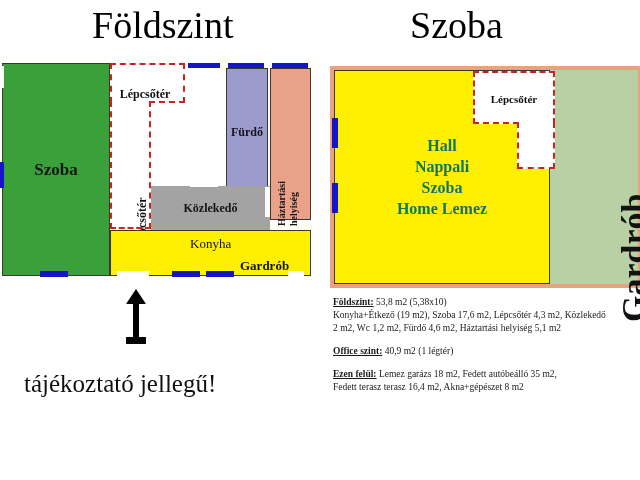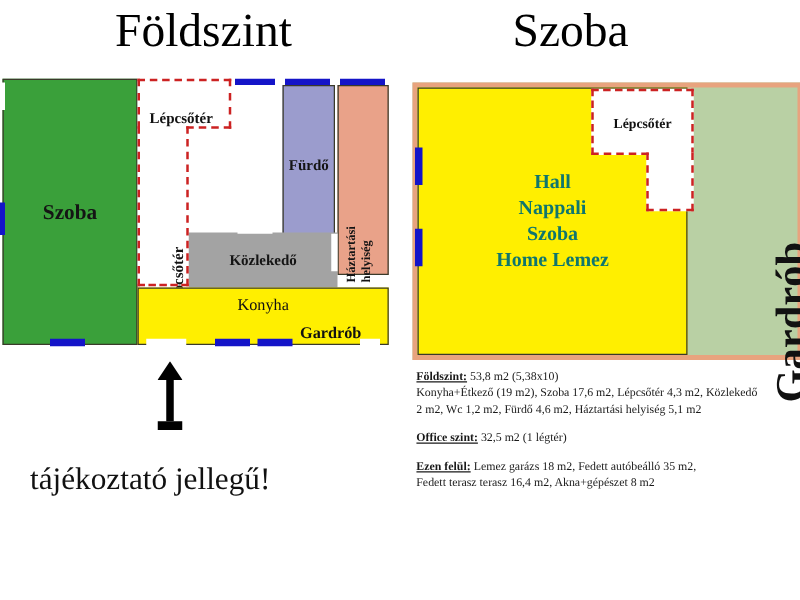--- a/index.html
+++ b/index.html
@@ -356,21 +356,21 @@
 
   <div class="win" style="left:-2px; top:48px; width:6px; height:30px;"></div>
   <div class="win" style="left:-2px; top:113px; width:6px; height:30px;"></div>
 </div>
 
 <div id="specs">
   <p class="nowrapline"><span class="b">Földszint:</span><span> 53,8 m2 (5,38x10)</span></p>
   <p class="nowrapline">Konyha+Étkező (19 m2), Szoba 17,6 m2, Lépcsőtér 4,3 m2, Közlekedő</p>
   <p class="nowrapline">2 m2, Wc 1,2 m2, Fürdő 4,6 m2, Háztartási helyiség 5,1 m2</p>
   <div class="spacer"></div>
-  <p class="nowrapline"><span class="b">Office szint:</span><span> 32,5 m2 (1 légtér)</span></p>
+  <p class="nowrapline"><span class="b">Office szint:</span><span> 40,9 m2 (1 légtér)</span></p>
   <div class="spacer"></div>
   <p class="nowrapline"><span class="b">Ezen felül:</span><span> Lemez garázs 18 m2, Fedett autóbeálló 35 m2,</span></p>
   <p class="nowrapline">Fedett terasz terasz 16,4 m2, Akna+gépészet 8 m2</p>
 </div>
 
 <div id="disclaimer">
   <div>tájékoztató jellegű!</div>
 </div>
 
 </body></html>

